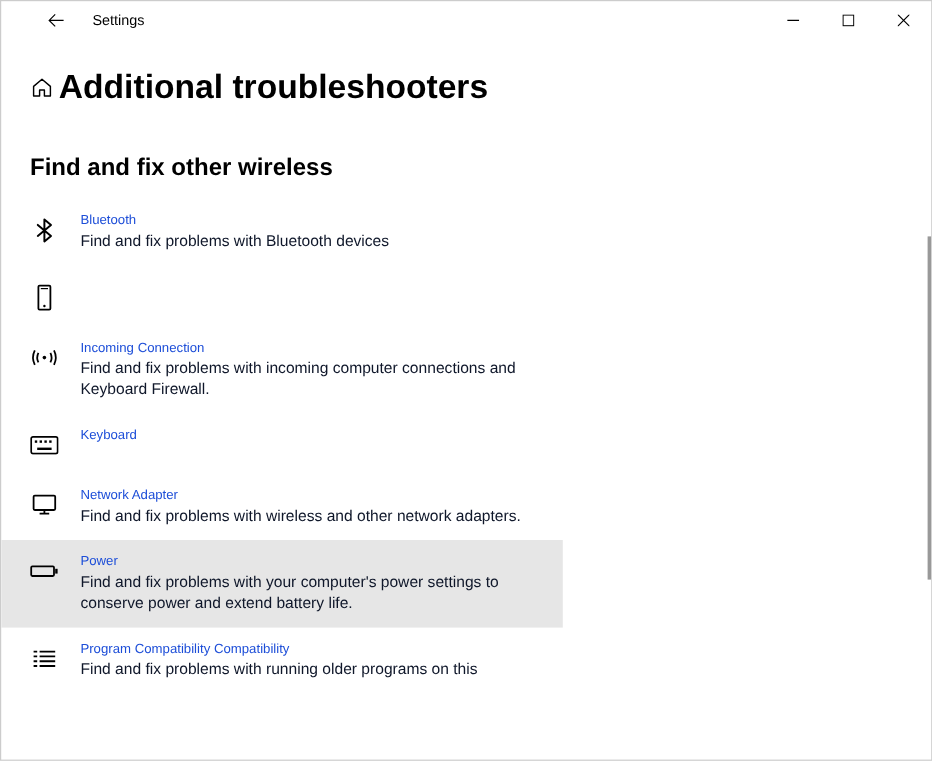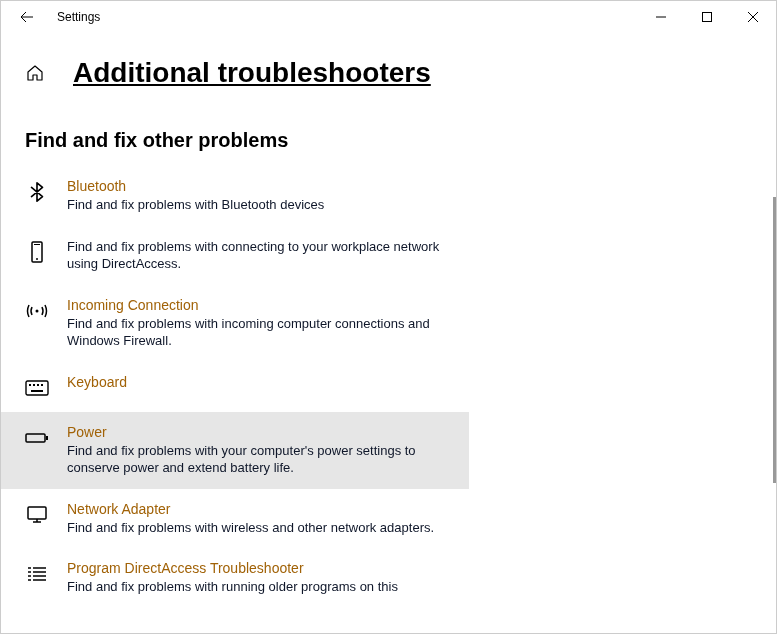--- a/index.html
+++ b/index.html
@@ -10,20 +10,21 @@
       height: 634px;
       overflow: hidden;
       border: 1px solid #ccc;
       position: relative;
     }
     .titlebar {
       display: flex;
       align-items: center;
       height: 32px;
       padding-left: 12px;
+      margin-left: 20px;
     }
     .back-btn {
       width: 28px;
       height: 28px;
       display: flex;
       align-items: center;
       justify-content: center;
       cursor: pointer;
     }
     .title-text {
@@ -40,22 +41,21 @@
       height: 32px;
       display: flex;
       align-items: center;
       justify-content: center;
       cursor: pointer;
     }
     .header {
       display: flex;
       align-items: center;
       padding: 24px 24px 12px 24px;
-      gap: 28px;
-      text-decoration: underline;
+      gap: 4px;
     }
     .home-icon {
       width: 20px;
       height: 20px;
       display: flex;
       align-items: center;
       justify-content: center;
     }
     .page-title {
       font-size: 28px;
@@ -88,22 +88,22 @@
       flex-shrink: 0;
       display: flex;
       align-items: center;
       justify-content: center;
       margin-top: 2px;
     }
     .item-body {
       flex: 1;
     }
     .item-title {
-      font-size: 14px;
-      color: #a16207;
+      font-size: 11px;
+      color: #1d4ed8;
       margin-bottom: 2px;
     }
     .item-desc {
       font-size: 13px;
       color: #0f172a;
       line-height: 1.35;
     }
     .scrollbar-indicator {
       position: absolute;
       right: 0;
@@ -144,21 +144,21 @@
 
 <div class="header">
   <div class="home-icon">
     <svg width="18" height="18" viewBox="0 0 18 18">
       <path d="M2 8 L9 2 L16 8 L16 16 L11 16 L11 11 L7 11 L7 16 L2 16 Z" stroke="#000" stroke-width="1.2" fill="none" stroke-linejoin="round"></path>
     </svg>
   </div>
   <h1 class="page-title">Additional troubleshooters</h1>
 </div>
 
-<h2 class="section-title">Find and fix other problems</h2>
+<h2 class="section-title">Find and fix other wireless</h2>
 
 <div class="content">
 
   <div class="item">
     <div class="item-icon">
       <svg width="22" height="22" viewBox="0 0 24 24">
           <path d="M6 7 L18 17 L12 22 L12 2 L18 7 L6 17" stroke="#000" stroke-width="1.8" fill="none" stroke-linejoin="round" stroke-linecap="round"></path>
         </svg>
     </div>
     <div class="item-body">
@@ -169,86 +169,85 @@
 
   <div class="item">
     <div class="item-icon">
       <svg width="20" height="24" viewBox="0 0 20 24">
           <rect x="5" y="2" width="10" height="20" rx="1" stroke="#000" stroke-width="1.5" fill="none"></rect>
           <circle cx="10" cy="19" r="1" fill="#000"></circle>
           <rect x="7" y="4" width="6" height="1" fill="#000"></rect>
         </svg>
     </div>
     <div class="item-body">
-      <div class="item-desc">Find and fix problems with connecting to your workplace network using DirectAccess.</div>
     </div>
   </div>
 
   <div class="item">
     <div class="item-icon">
       <svg width="24" height="20" viewBox="0 0 24 20">
           <path d="M4 4 Q1 10 4 16 M7 6 Q5 10 7 14 M20 4 Q23 10 20 16 M17 6 Q19 10 17 14" stroke="#000" stroke-width="1.5" fill="none"></path>
           <circle cx="12" cy="10" r="1.5" fill="#000"></circle>
         </svg>
     </div>
     <div class="item-body">
       <div class="item-title">Incoming Connection</div>
-      <div class="item-desc">Find and fix problems with incoming computer connections and Windows Firewall.</div>
+      <div class="item-desc">Find and fix problems with incoming computer connections and Keyboard Firewall.</div>
     </div>
   </div>
 
   <div class="item">
     <div class="item-icon">
       <svg width="24" height="16" viewBox="0 0 24 16">
           <rect x="1" y="1" width="22" height="14" rx="1.5" stroke="#000" stroke-width="1.4" fill="none"></rect>
           <rect x="4" y="4" width="2" height="2" fill="#000"></rect>
           <rect x="8" y="4" width="2" height="2" fill="#000"></rect>
           <rect x="12" y="4" width="2" height="2" fill="#000"></rect>
           <rect x="16" y="4" width="2" height="2" fill="#000"></rect>
           <rect x="6" y="10" width="12" height="2" fill="#000"></rect>
         </svg>
     </div>
     <div class="item-body">
       <div class="item-title">Keyboard</div>
     </div>
   </div>
 
+  <div class="item">
+    <div class="item-icon">
+      <svg width="24" height="22" viewBox="0 0 24 22">
+          <rect x="3" y="3" width="18" height="12" rx="1" stroke="#000" stroke-width="1.5" fill="none"></rect>
+          <path d="M8 18 L16 18 M12 15 L12 18" stroke="#000" stroke-width="1.5"></path>
+        </svg>
+    </div>
+    <div class="item-body">
+      <div class="item-title">Network Adapter</div>
+      <div class="item-desc">Find and fix problems with wireless and other network adapters.</div>
+    </div>
+  </div>
+
   <div class="item selected">
     <div class="item-icon">
       <svg width="24" height="14" viewBox="0 0 24 14">
           <rect x="1" y="3" width="19" height="8" rx="1" stroke="#000" stroke-width="1.5" fill="none"></rect>
           <rect x="21" y="5" width="2" height="4" fill="#000"></rect>
         </svg>
     </div>
     <div class="item-body">
       <div class="item-title">Power</div>
       <div class="item-desc">Find and fix problems with your computer's power settings to conserve power and extend battery life.</div>
     </div>
   </div>
 
   <div class="item">
     <div class="item-icon">
-      <svg width="24" height="22" viewBox="0 0 24 22">
-          <rect x="3" y="3" width="18" height="12" rx="1" stroke="#000" stroke-width="1.5" fill="none"></rect>
-          <path d="M8 18 L16 18 M12 15 L12 18" stroke="#000" stroke-width="1.5"></path>
-        </svg>
-    </div>
-    <div class="item-body">
-      <div class="item-title">Network Adapter</div>
-      <div class="item-desc">Find and fix problems with wireless and other network adapters.</div>
-    </div>
-  </div>
-
-  <div class="item">
-    <div class="item-icon">
       <svg width="22" height="20" viewBox="0 0 22 20">
           <path d="M2 4 L5 4 M7 4 L20 4 M2 8 L5 8 M7 8 L20 8 M2 12 L5 12 M7 12 L20 12 M2 16 L5 16 M7 16 L20 16" stroke="#000" stroke-width="1.6"></path>
         </svg>
     </div>
     <div class="item-body">
-      <div class="item-title">Program DirectAccess Troubleshooter</div>
+      <div class="item-title">Program Compatibility Compatibility</div>
       <div class="item-desc">Find and fix problems with running older programs on this</div>
     </div>
   </div>
 
 </div>
 
 <div class="scrollbar-indicator"></div>
 
 </body></html>

